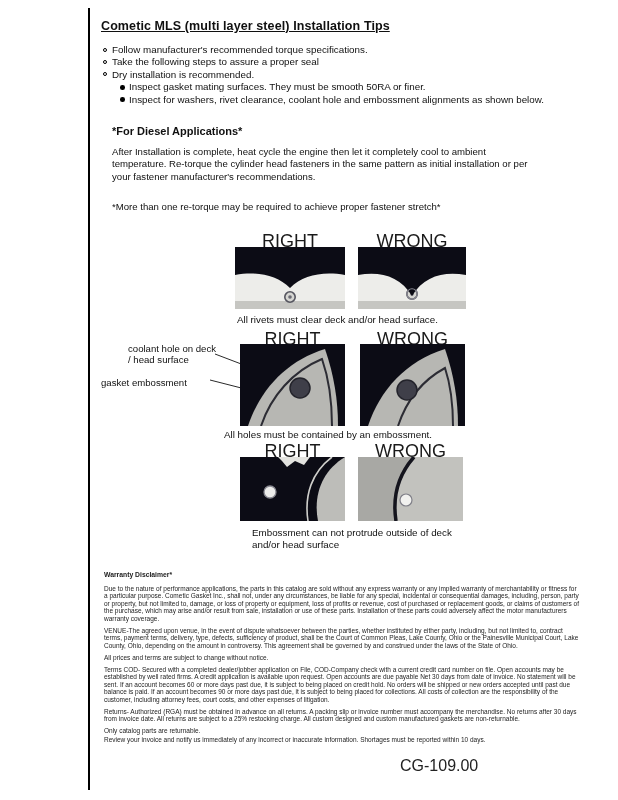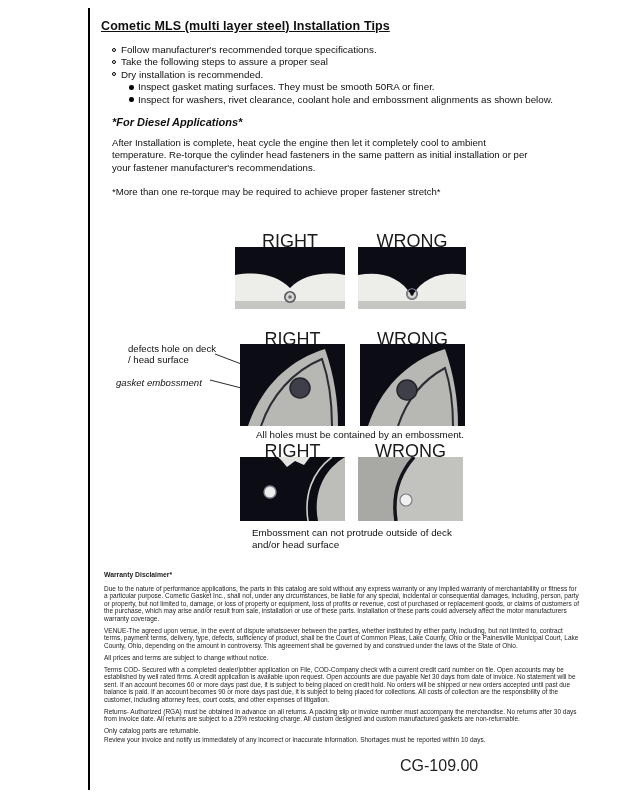--- a/index.html
+++ b/index.html
@@ -1,30 +1,30 @@
 <!DOCTYPE html>
 <html><head>
 <meta charset="utf-8">
 <style>
   *{box-sizing:border-box;}
   html,body{margin:0;padding:0;background:#9a9a9a;}
   .page{position:relative;width:618px;height:800px;background:#ffffff;font-family:"Liberation Sans","DejaVu Sans",sans-serif;color:#101010;overflow:hidden;margin:0 auto;}
   .abs{position:absolute;}
   .vrule{left:88px;top:8px;width:2px;height:782px;background:#000;}
   .title{left:101px;top:19px;margin:0;font-size:12.5px;font-weight:700;text-decoration:underline;letter-spacing:.1px;}
-  .tips{left:112px;top:44px;width:478px;font-size:9.8px;line-height:12.4px;}
+  .tips{left:103px;top:44px;width:478px;font-size:9.8px;line-height:12.4px;}
   .tip{position:relative;padding-left:9px;}
   .tip.l2{margin-left:17px;}
   .dot{position:absolute;left:0;border-radius:50%;}
   .dot.open{top:3.6px;width:4px;height:4px;border:1px solid #000;}
   .dot.full{top:3.8px;width:4.6px;height:4.6px;background:#000;}
   .diesel{left:112px;top:116px;width:430px;font-size:9.6px;line-height:12.2px;}
-  .diesel .dh{font-size:11px;font-weight:700;margin:0 0 9px 0;font-style:italic;}
+  .diesel .dh{font-size:11px;font-weight:700;margin:9px 0 9px 0;}
   .diesel p{margin:0 0 9px 0;}
-  .diesel .note{margin-top:12px;}
+  .diesel .note{margin-top:18px;}
   .dg-label{font-size:18px;text-align:center;color:#1a1a1a;}
   .caption{font-size:9.8px;line-height:12px;color:#101010;}
   .callout{font-size:9.6px;line-height:11px;color:#101010;}
   .warranty{left:104px;top:571px;width:476px;font-size:6.5px;line-height:7.5px;color:#1c1c1c;}
   .warranty .wh{font-weight:700;font-size:6.8px;margin:0 0 6px 0;}
   .warranty p{margin:0 0 4.5px 0;}
   .footer{left:400px;top:757px;font-size:16px;color:#222;}
   svg{display:block;}
   .dg{overflow:hidden;}
 </style>
@@ -66,26 +66,27 @@
   <div class="abs dg" style="left:358px;top:247px;width:108px;height:62px;">
     <svg width="108" height="62" viewBox="0 0 108 62">
       <rect width="108" height="62" fill="#ededea"></rect>
       <rect y="54" width="108" height="8" fill="#c6c6c2"></rect>
       <circle cx="54" cy="47" r="5.2" fill="#d6d6d2" stroke="#55555f" stroke-width="1.6"></circle>
       <circle cx="54" cy="47" r="1.8" fill="#6a6a74"></circle>
       <path d="M0,0 H108 V28 C86,24 66,29 54,49 C42,29 22,24 0,28 Z" fill="#0c0c15"></path>
       <circle cx="54" cy="47" r="5.2" fill="none" stroke="#8b8b95" stroke-width="1.1"></circle>
     </svg>
   </div>
+  <div class="abs caption" style="left:237px;top:314px;width:240px;">All rivets must clear deck and/or head surface.</div>
 
   <div class="abs dg-label" style="left:240px;top:329px;width:105px;">RIGHT</div>
   <div class="abs dg-label" style="left:360px;top:329px;width:105px;">WRONG</div>
 
-  <div class="abs callout" style="left:128px;top:343px;width:88px;">defects hole on deck / head surface</div>
-  <div class="abs callout" style="left:116px;top:377px;width:95px;font-style:italic;">gasket embossment</div>
+  <div class="abs callout" style="left:128px;top:343px;width:88px;">coolant hole on deck / head surface</div>
+  <div class="abs callout" style="left:101px;top:377px;width:95px;">gasket embossment</div>
 
   <svg class="abs" style="left:205px;top:350px;" width="60" height="46" viewBox="0 0 60 46">
     <line x1="10" y1="4" x2="52" y2="20" stroke="#2a2a2a" stroke-width="1"></line>
     <line x1="5" y1="30" x2="52" y2="42" stroke="#2a2a2a" stroke-width="1"></line>
   </svg>
 
   <div class="abs dg" style="left:240px;top:344px;width:105px;height:82px;">
     <svg width="105" height="82" viewBox="0 0 105 82">
       <rect width="105" height="82" fill="#0c0c15"></rect>
       <path d="M8,82 C20,46 46,17 85,5 C94,31 98,56 98,82 Z" fill="#b7b7b3"></path>
@@ -96,21 +97,21 @@
   </div>
   <div class="abs dg" style="left:360px;top:344px;width:105px;height:82px;">
     <svg width="105" height="82" viewBox="0 0 105 82">
       <rect width="105" height="82" fill="#0c0c15"></rect>
       <path d="M8,82 C20,46 46,17 85,5 C94,31 98,56 98,82 Z" fill="#b7b7b3"></path>
       <path d="M38,82 C46,58 61,37 85,24 C91,42 93,60 93,82" fill="none" stroke="#2c2c34" stroke-width="2"></path>
       <circle cx="47" cy="46" r="10" fill="#3f3f49"></circle>
       <circle cx="47" cy="46" r="10" fill="none" stroke="#23232b" stroke-width="1.5"></circle>
     </svg>
   </div>
-  <div class="abs caption" style="left:256px;top:429px;width:240px;">All holes must be contained by an embossment.</div>
+  <div class="abs caption" style="left:224px;top:429px;width:240px;">All holes must be contained by an embossment.</div>
 
   <div class="abs dg-label" style="left:240px;top:441px;width:105px;">RIGHT</div>
   <div class="abs dg-label" style="left:358px;top:441px;width:105px;">WRONG</div>
 
   <div class="abs dg" style="left:240px;top:457px;width:105px;height:64px;">
     <svg width="105" height="64" viewBox="0 0 105 64">
       <rect width="105" height="64" fill="#0c0c15"></rect>
       <path d="M105,0 C82,14 73,38 78,64 L105,64 Z" fill="#bdbdb9"></path>
       <path d="M92,0 C72,15 64,38 68,64" fill="none" stroke="#cfcfcb" stroke-width="1.6"></path>
       <polygon points="38,0 70,0 64,8 55,4 47,10 42,4" fill="#e3e3df"></polygon>

